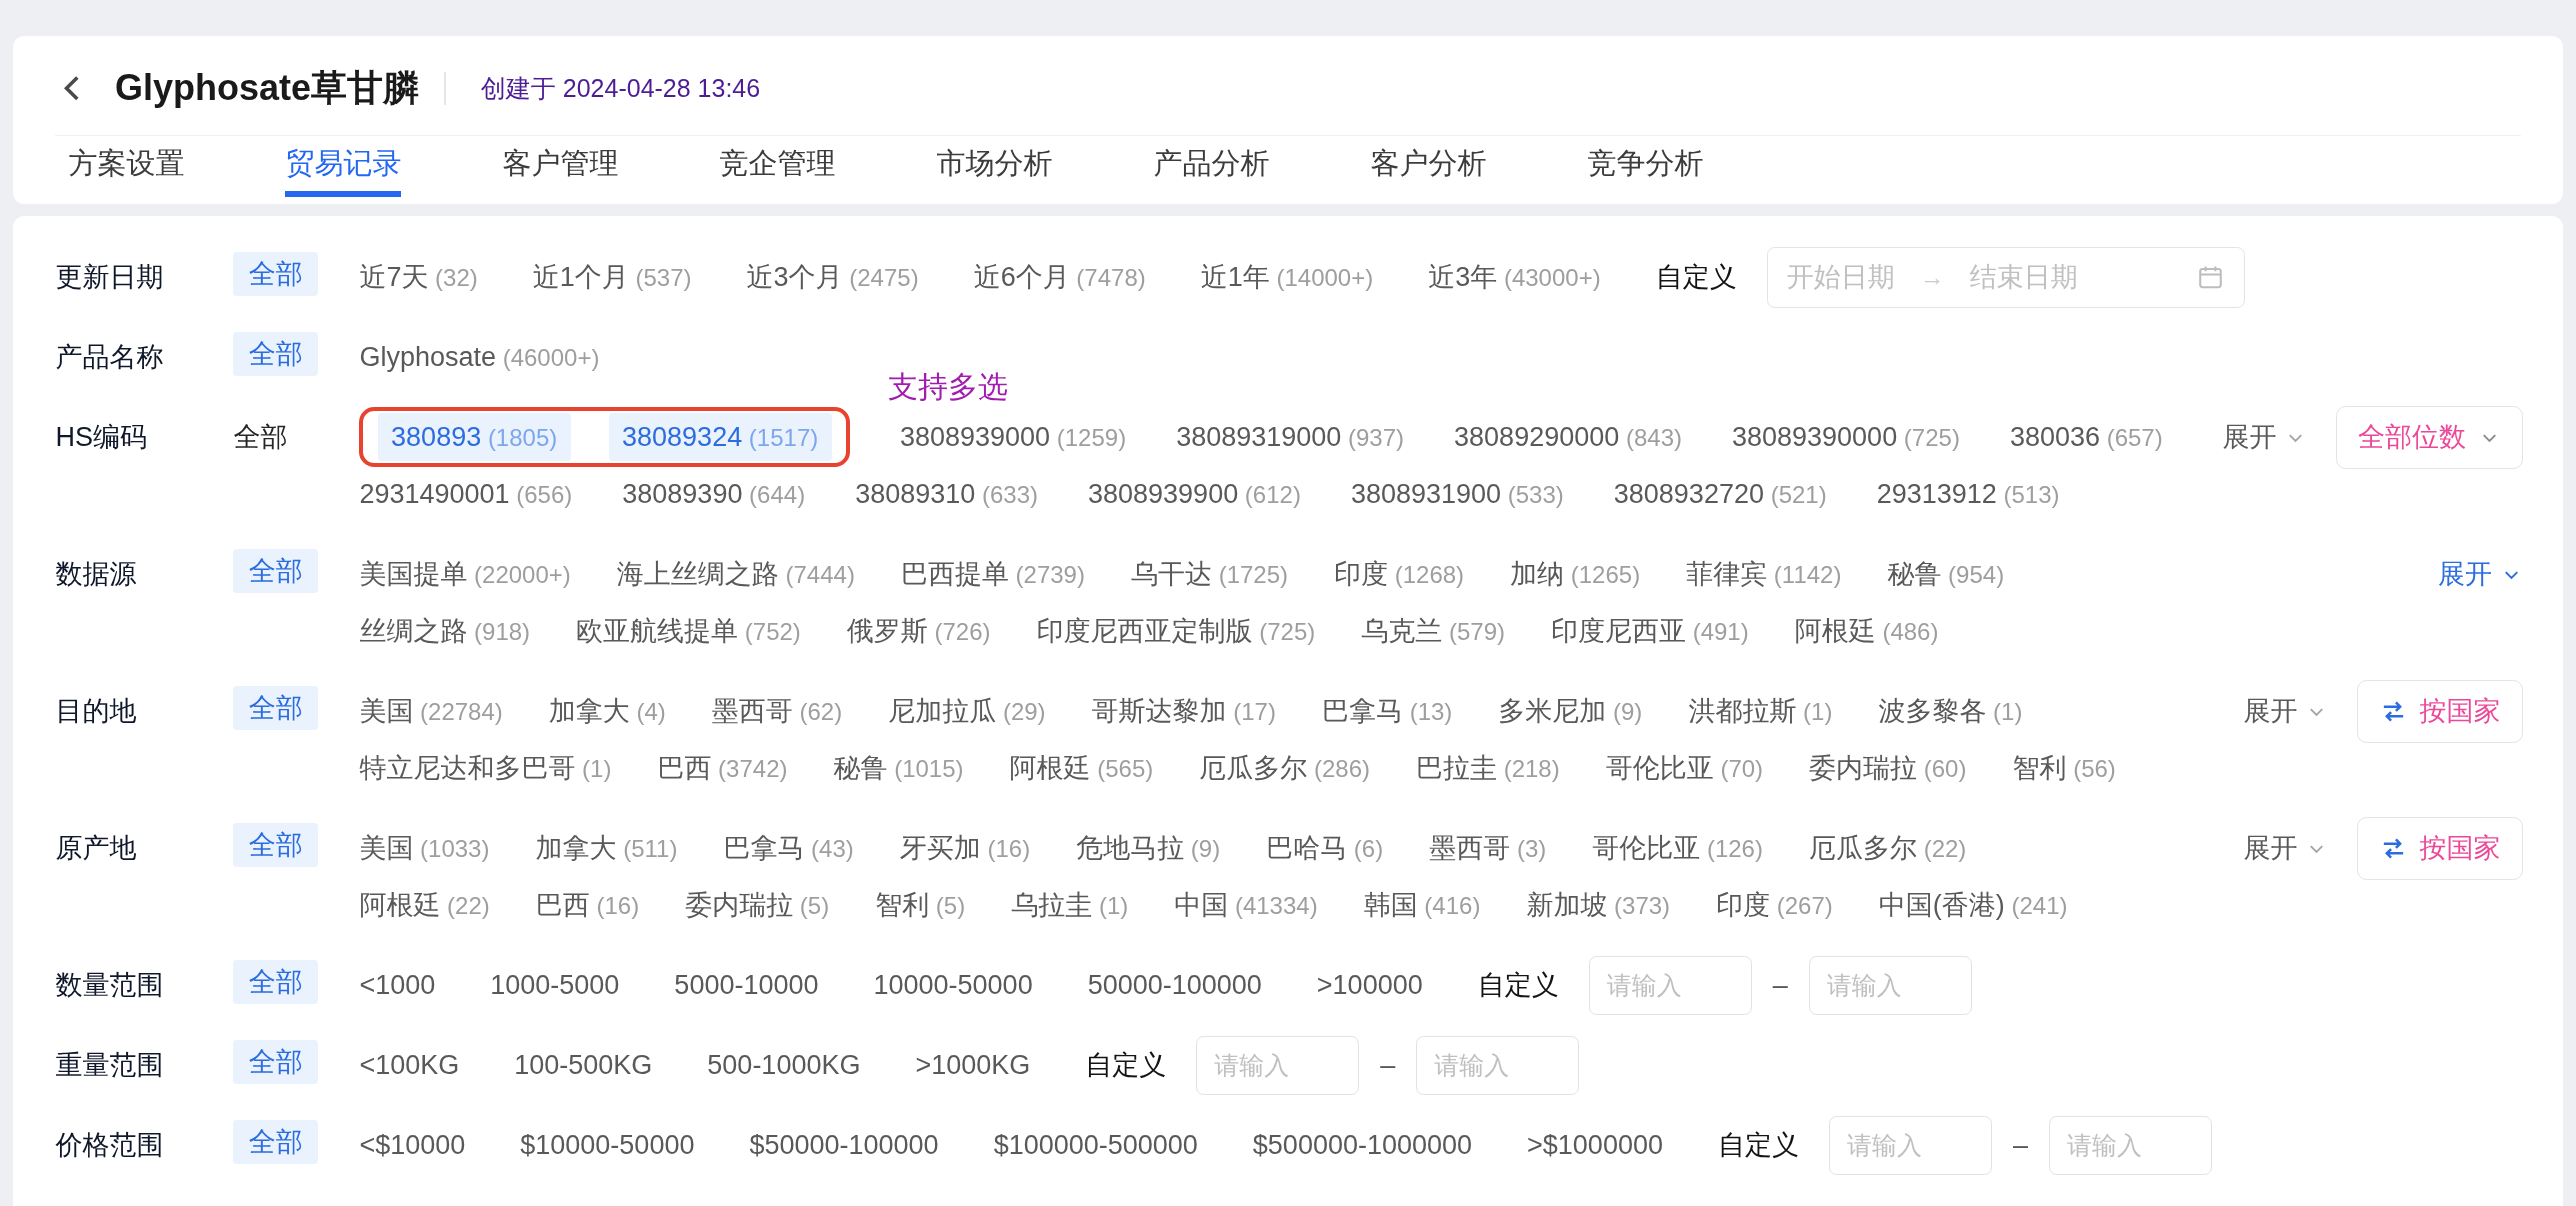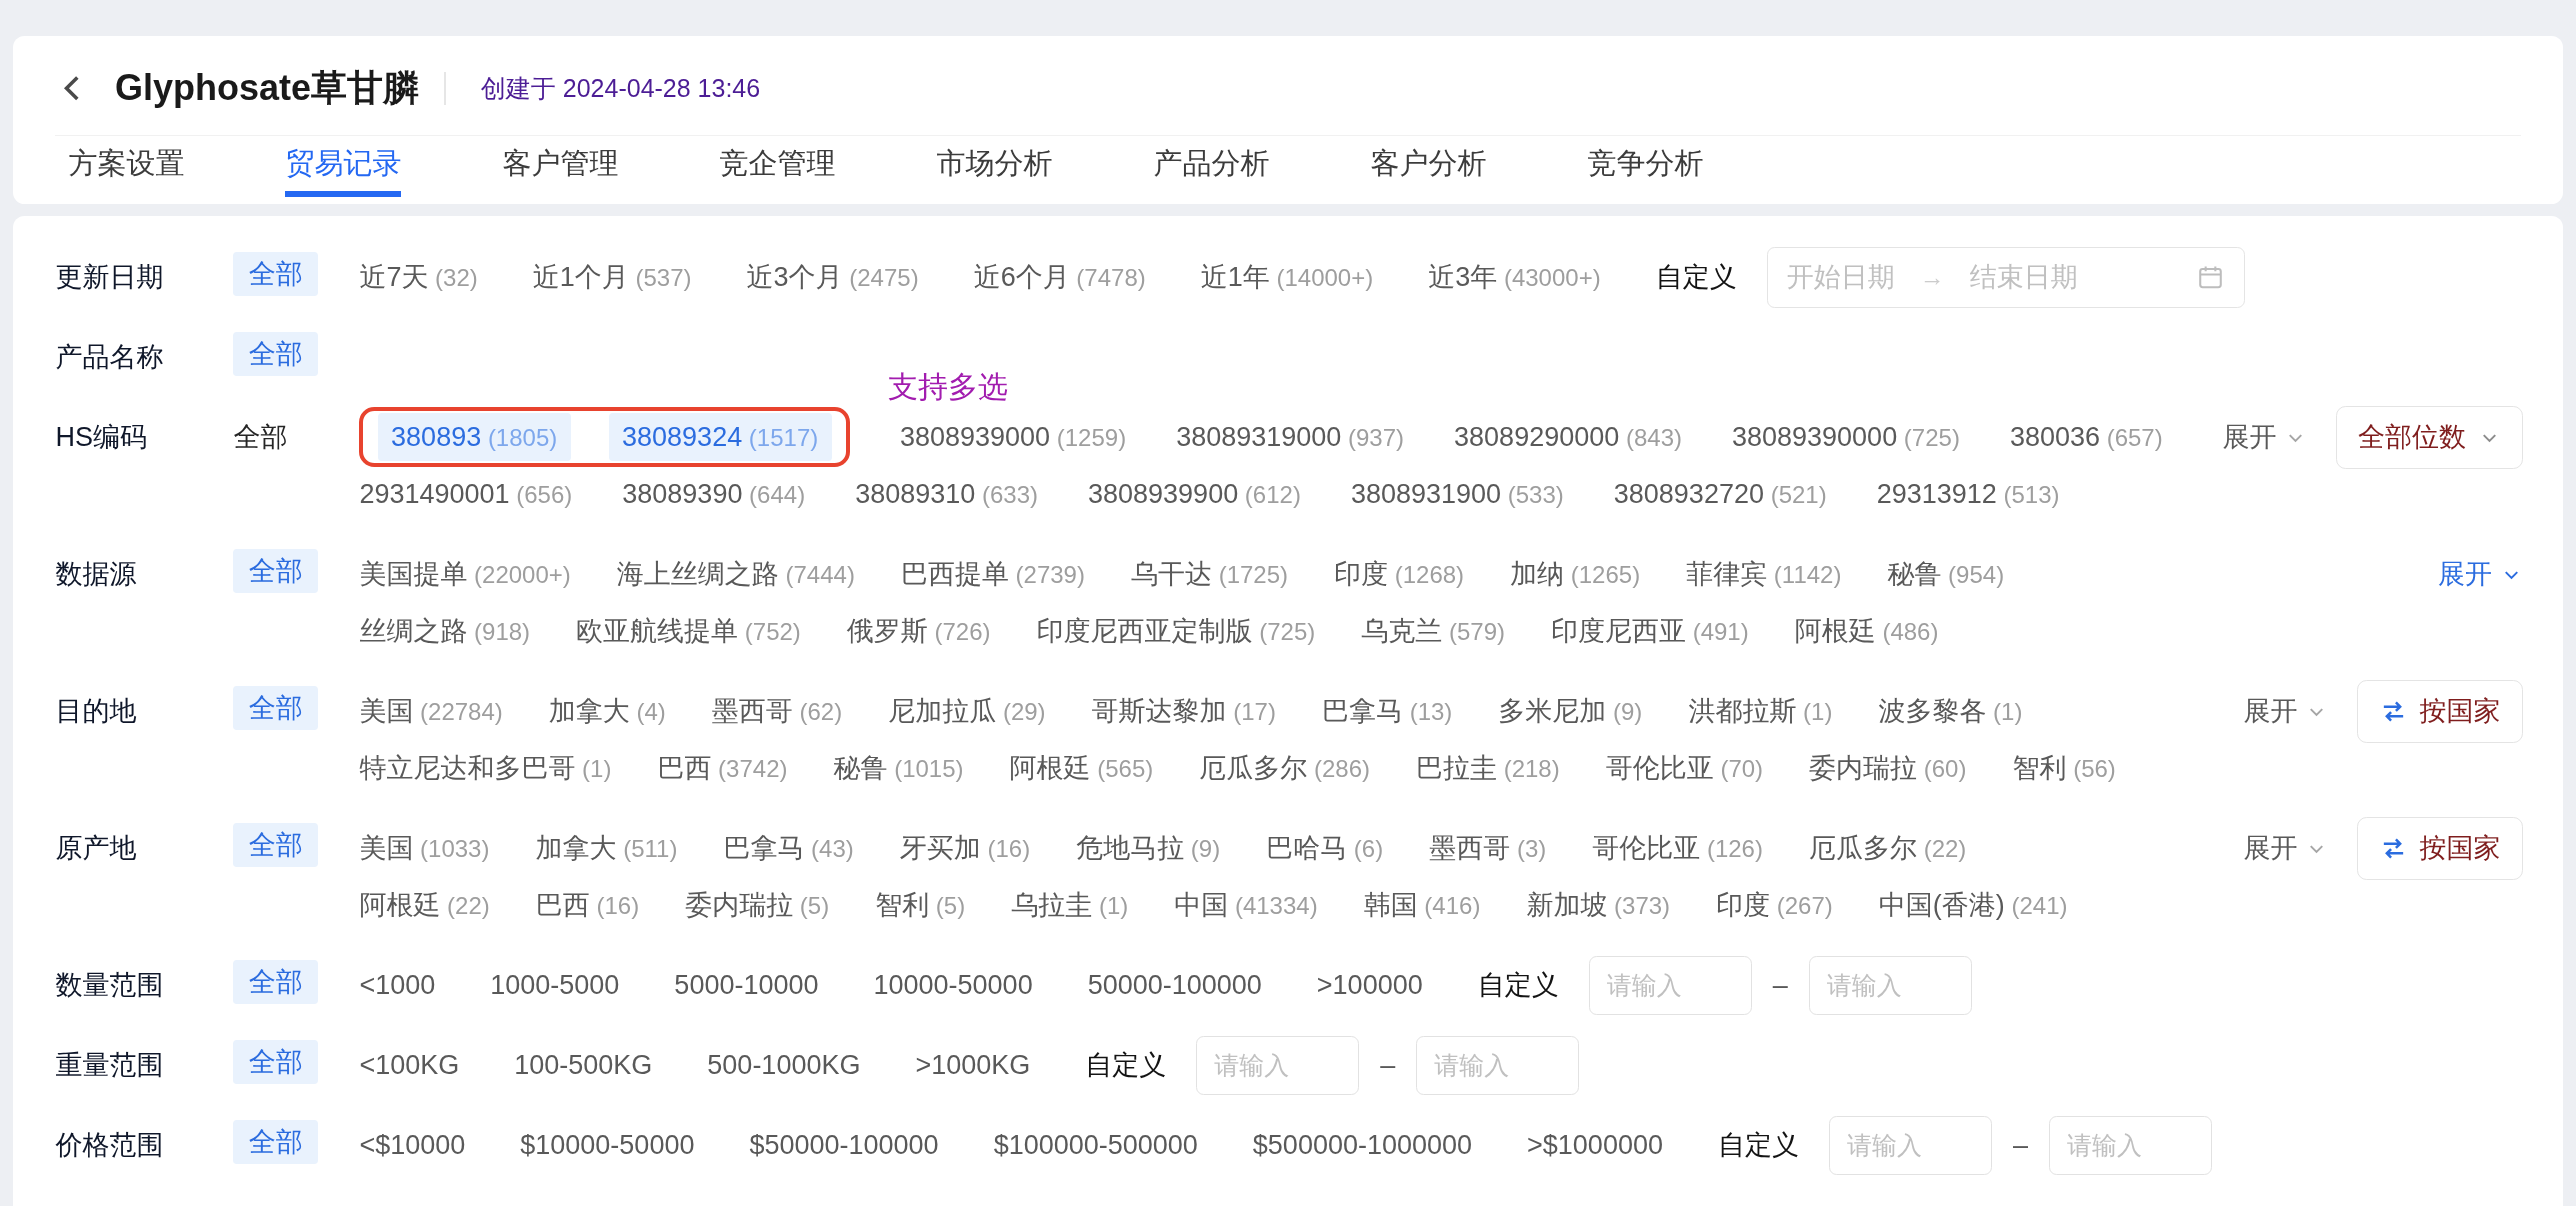--- a/index.html
+++ b/index.html
@@ -57,21 +57,21 @@
   .input-box::placeholder{color:#c0c0c0;}
   .dash{font-size:27px;color:#595959;}
   
   .fright{position:absolute;right:40px;top:0;height:57px;display:flex;align-items:center;gap:29px;}
   .expand{display:inline-flex;align-items:center;gap:7.6px;font-size:27px;color:#595959;cursor:pointer;}
   .expand.blue{color:#2b6cdf;}
   .chev{width:23px;height:23px;fill:none;stroke:currentColor;stroke-width:2.1;flex-shrink:0;}
   .expand .chev{stroke:#a6a6a6;}
   .expand.blue .chev{stroke:#2b6cdf;}
   .ctl-btn{display:inline-flex;align-items:center;gap:11.5px;height:63px;padding:0 21px;background:#fff;
-    border:1.9px solid #e4e4e4;border-radius:9.6px;font-size:27px;color:#7f1d1d;cursor:pointer;font-family:inherit;}
+    border:1.9px solid #e4e4e4;border-radius:9.6px;font-size:27px;color:#ec4899;cursor:pointer;font-family:inherit;}
   .ctl-btn .chev{stroke:#8c8c8c;}
   .swap{width:29px;height:29px;fill:none;stroke:#2b6cdf;stroke-width:2.1;flex-shrink:0;}
 </style>
 </head>
 <body>
 
 <div class="card" id="header-card">
   <div class="title-row">
     <span class="back-icon">
       <svg viewBox="0 0 24 24">
@@ -137,20 +137,28 @@
                   <path d="M3.5 9.5h17M8 2.8v4M16 2.8v4"></path>
                 </svg>
               </span>
             </span>
           </div>
         </div>
       </div>
       <div class="frow">
         <div class="flabel">产品名称</div>
         <div class="fall-col"><span class="chip">全部</span></div>
+        <div class="flines">
+          <div class="fline">
+            <span class="fitem">
+              <span class="t">Glyphosate</span>
+              <span class="c">(46000+)</span>
+            </span>
+          </div>
+        </div>
       </div>
       <div class="frow mid">
         <div class="flabel">HS编码</div>
         <div class="fall-col"><span class="all-plain">全部</span></div>
         <div class="flines">
           <div class="fline">
             <span class="red-group">
               <span class="fitem selected">
                 <span class="t">380893</span>
                 <span class="c">(1805)</span>

